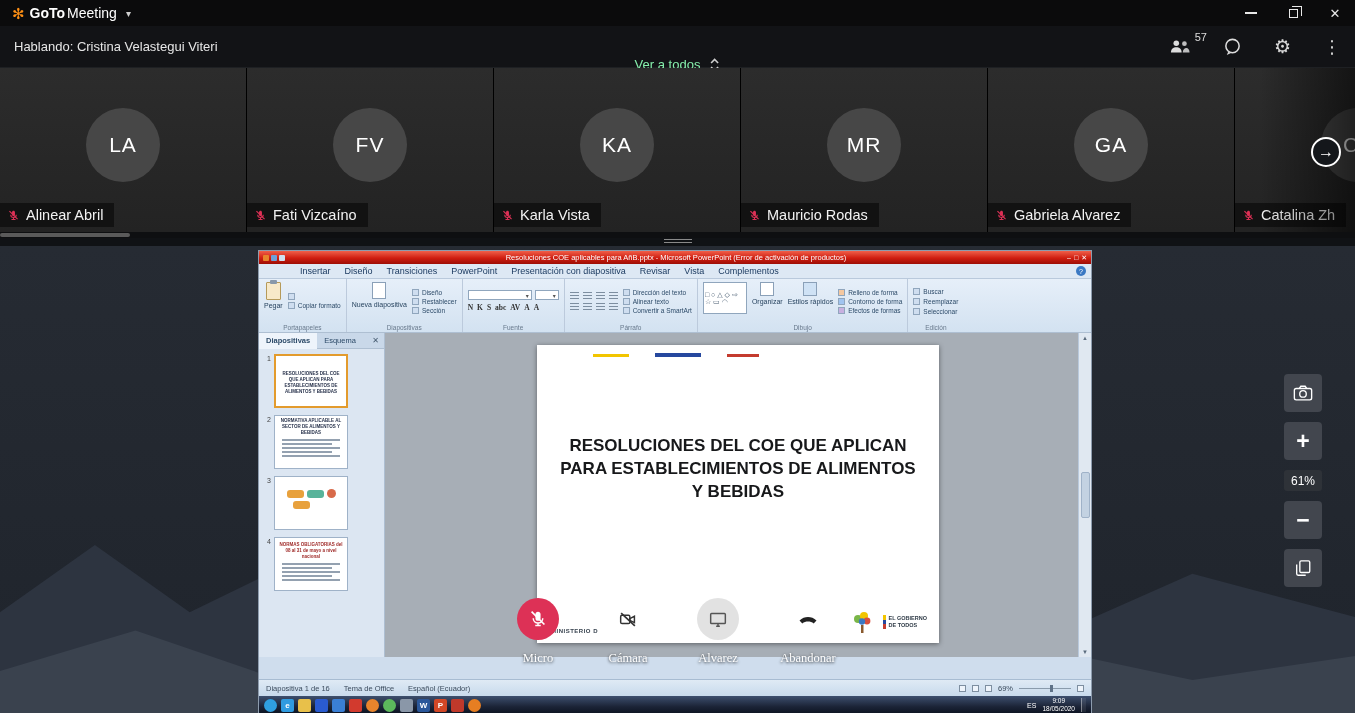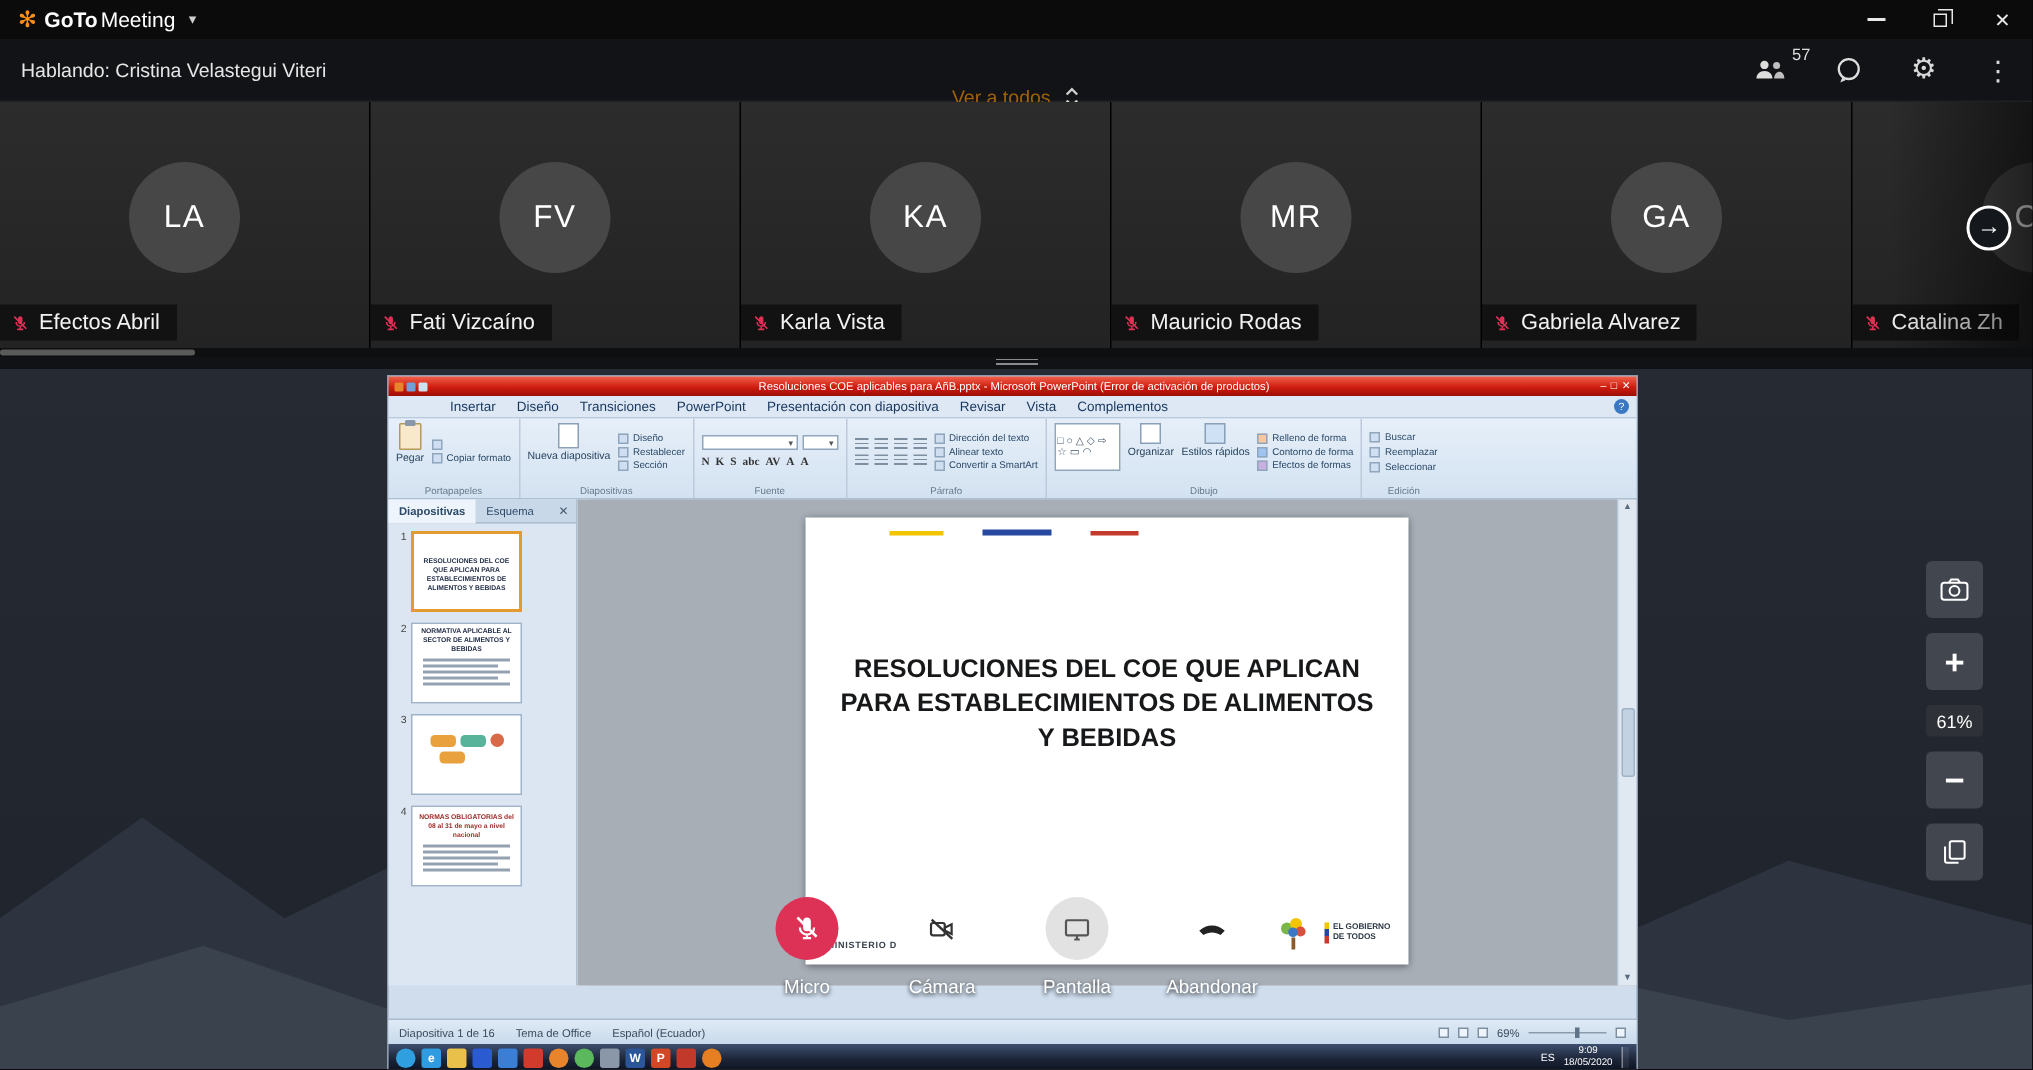--- a/index.html
+++ b/index.html
@@ -19,21 +19,21 @@
   .win-btn { color:#e8e8e8; cursor:pointer; display:flex; align-items:center; justify-content:center; width:16px; height:16px; }
   .glyph-min { width:12px; height:2px; background:#e8e8e8; }
   .glyph-restore { width:9px; height:9px; border:1.5px solid #e8e8e8; position:relative; }
   .glyph-restore::before { content:""; position:absolute; left:2px; top:-4px; width:9px; height:9px; border:1.5px solid #e8e8e8; border-left:none; border-bottom:none; }
   .glyph-close { font-size:13px; line-height:1; }
 
   
   .meetingbar { position:absolute; left:0; top:26px; width:100%; height:42px; background:#121316;
     border-bottom:1px solid #1e2023; display:flex; align-items:center; padding:0 14px; }
   .speaking { color:#e6e6e6; font-size:13px; }
-  .viewmode { position:absolute; left:50%; transform:translateX(-50%); display:flex; align-items:center; gap:9px; color:#a16207; font-size:13px; cursor:pointer;margin-top:36px; }
+  .viewmode { position:absolute; left:50%; transform:translateX(-50%); display:flex; align-items:center; gap:9px; color:#86efac; font-size:13px; cursor:pointer;margin-top:36px; }
   .mb-right { margin-left:auto; display:flex; align-items:center; gap:32px; }
   .mb-icon { position:relative; cursor:pointer; display:flex; align-items:center; }
   .ppl-count { position:absolute; top:-8px; right:-16px; color:#ddd; font-size:11px; }
   .gear-glyph { color:#d8d8d8; font-size:19px; line-height:1; }
   .kebab-glyph { color:#d8d8d8; font-size:18px; line-height:1; }
 
   
   .strip { position:absolute; left:0; top:68px; width:100%; height:164px; background:#000; overflow:hidden; }
   .tiles { display:flex; gap:1px; height:100%; }
   .tile { position:relative; flex:0 0 246px; background:linear-gradient(#2c2c2c,#232323); }
@@ -69,21 +69,21 @@
   
   .zoom-panel { position:absolute; right:33px; top:128px; width:38px; z-index:25; }
   .zp-btn { width:38px; height:38px; border-radius:4px; background:#42464e; margin-bottom:10px;
     display:flex; align-items:center; justify-content:center; color:#fff; cursor:pointer; }
   .zp-plusminus { font-size:23px; font-weight:bold; line-height:1; }
   .zp-pct { width:38px; height:21px; border-radius:3px; background:#2e3238; color:#fff; font-size:12px;
     display:flex; align-items:center; justify-content:center; margin-bottom:10px; }
 
   
   .call-controls { position:absolute; left:512px; top:352px; display:flex; gap:38px; z-index:28; }
-  .cc-item { width:52px; display:flex; flex-direction:column; align-items:center; cursor:pointer; }
+  .cc-item { width:52px; display:flex; flex-direction:column; align-items:center; cursor:pointer;font-family:Liberation Serif, serif; }
   .cc-circle { width:42px; height:42px; border-radius:50%; display:flex; align-items:center; justify-content:center; }
   .cc-mic { background:#dd3156; }
   .cc-cam { background:#fff; }
   .cc-screen { background:rgba(190,190,190,.45); }
   .cc-leave { background:#fff; }
   .cc-label { margin-top:11px; color:#fff; font-size:12.5px; text-shadow:0 1px 3px rgba(0,0,0,.9); white-space:nowrap; }
 
   
   .ppt { position:absolute; left:258px; top:4px; width:834px; height:463px; background:#cfdded; border:1px solid #8d9cae; z-index:10; }
   .ppt-title { position:absolute; left:0; top:0; right:0; height:13px;
@@ -243,21 +243,21 @@
         <div class="tile">
     <div class="avatar">
             <span>LA</span>
           </div>
     <div class="name-chip">
       <svg width="13" height="13" viewBox="0 0 16 16">
         <path d="M8 2.2c1 0 1.8.8 1.8 1.8v3a1.8 1.8 0 0 1-3.6 0V4c0-1 .8-1.8 1.8-1.8z" fill="#dd3156"></path>
         <path d="M4.6 7a3.4 3.4 0 0 0 6.8 0 M8 10.4V13 M5.5 13h5" fill="none" stroke="#dd3156" stroke-width="1.3"></path>
         <path d="M3 2.5l10 10" stroke="#dd3156" stroke-width="1.4"></path>
       </svg>
-      <span>Efectos Abril</span>
+      <span>Alinear Abril</span>
     </div>
   </div>
         <div class="tile">
     <div class="avatar">
             <span>FV</span>
           </div>
     <div class="name-chip">
       <svg width="13" height="13" viewBox="0 0 16 16">
         <path d="M8 2.2c1 0 1.8.8 1.8 1.8v3a1.8 1.8 0 0 1-3.6 0V4c0-1 .8-1.8 1.8-1.8z" fill="#dd3156"></path>
         <path d="M4.6 7a3.4 3.4 0 0 0 6.8 0 M8 10.4V13 M5.5 13h5" fill="none" stroke="#dd3156" stroke-width="1.3"></path>
@@ -663,21 +663,21 @@
         </div>
         <div class="cc-label">Cámara</div>
       </div>
       <div class="cc-item">
         <div class="cc-circle cc-screen">
           <svg width="22" height="22" viewBox="0 0 24 24">
             <rect x="4" y="6" width="16" height="11" rx="1" fill="none" stroke="#555" stroke-width="1.6"></rect>
             <path d="M10 20h4 M12 17v3" stroke="#555" stroke-width="1.6"></path>
           </svg>
         </div>
-        <div class="cc-label">Pantalla</div>
+        <div class="cc-label">Alvarez</div>
       </div>
       <div class="cc-item">
         <div class="cc-circle cc-leave">
           <svg width="24" height="24" viewBox="0 0 24 24">
             <path d="M3.5 13.5c5-4.6 12-4.6 17 0l-2.8 2.9c-3.2-2.4-8.2-2.4-11.4 0z" fill="#222"></path>
           </svg>
         </div>
         <div class="cc-label">Abandonar</div>
       </div>
     </div>

